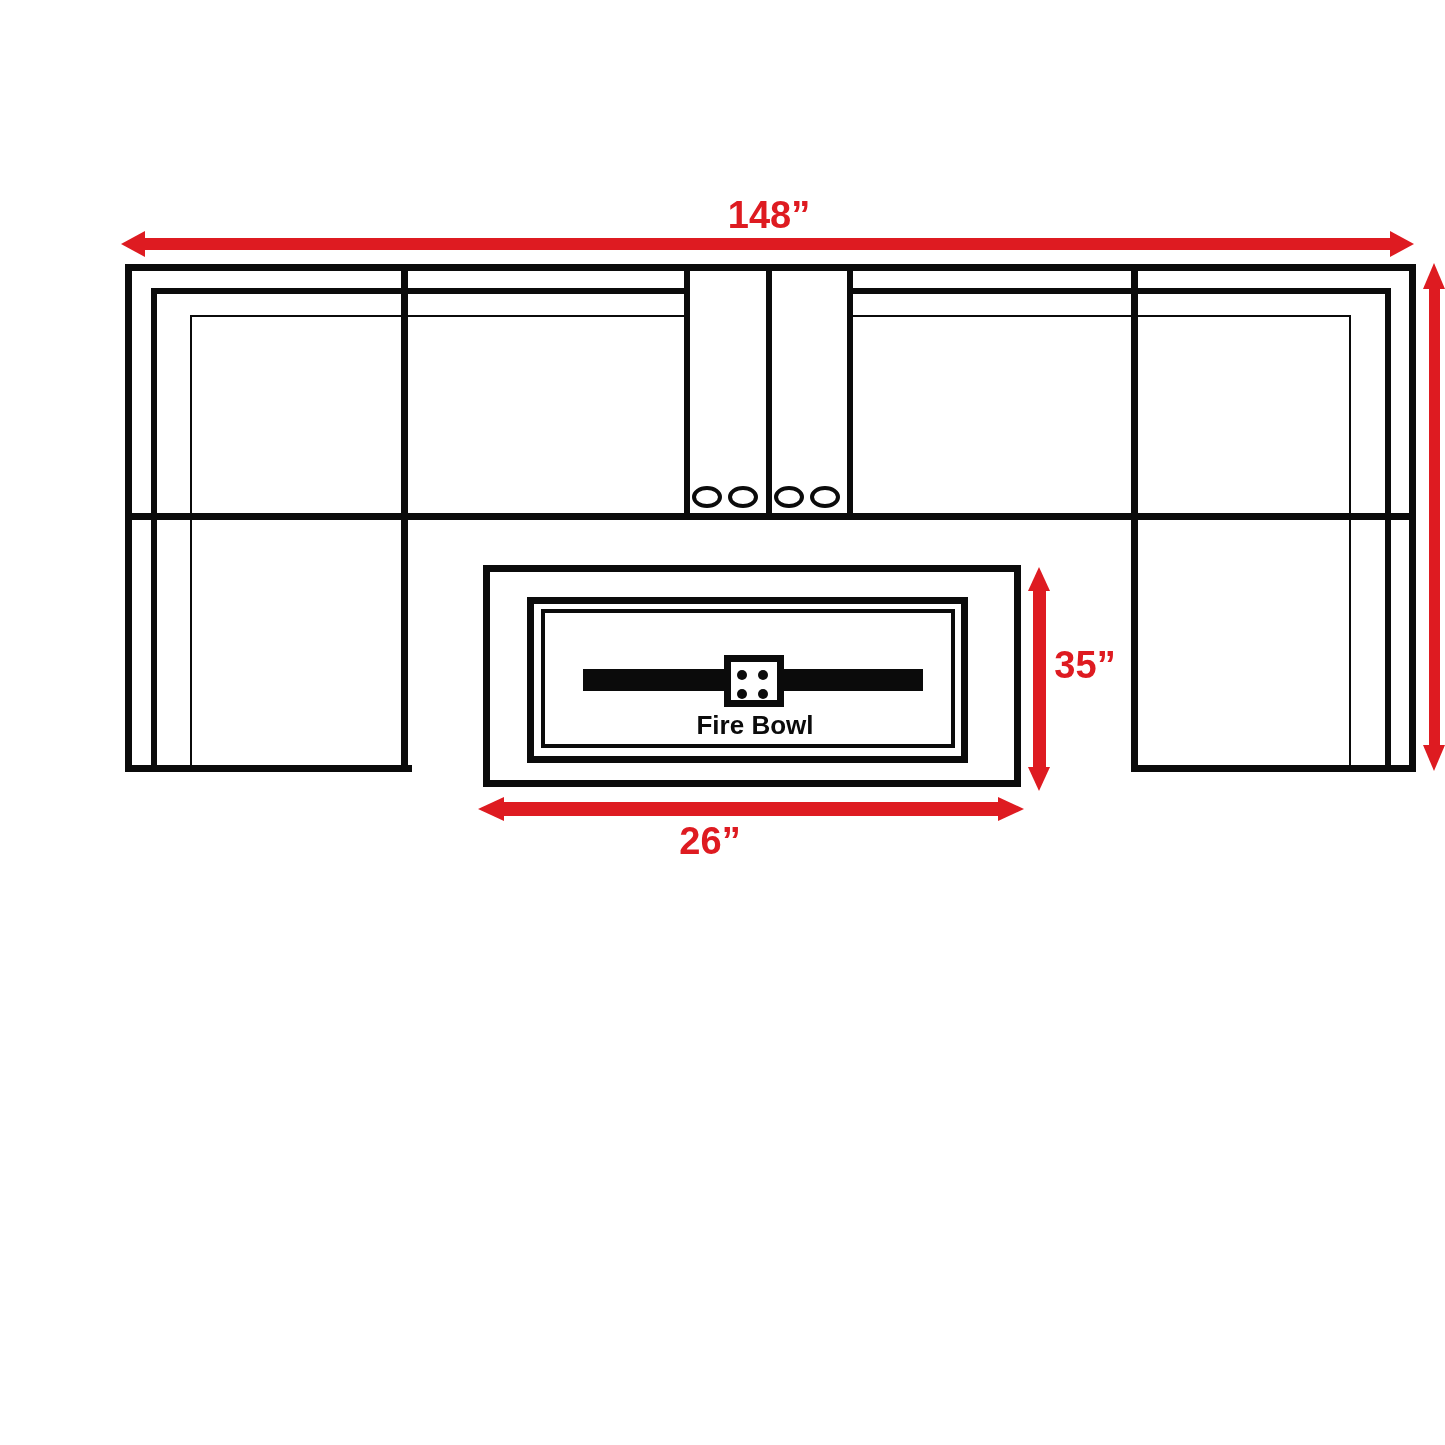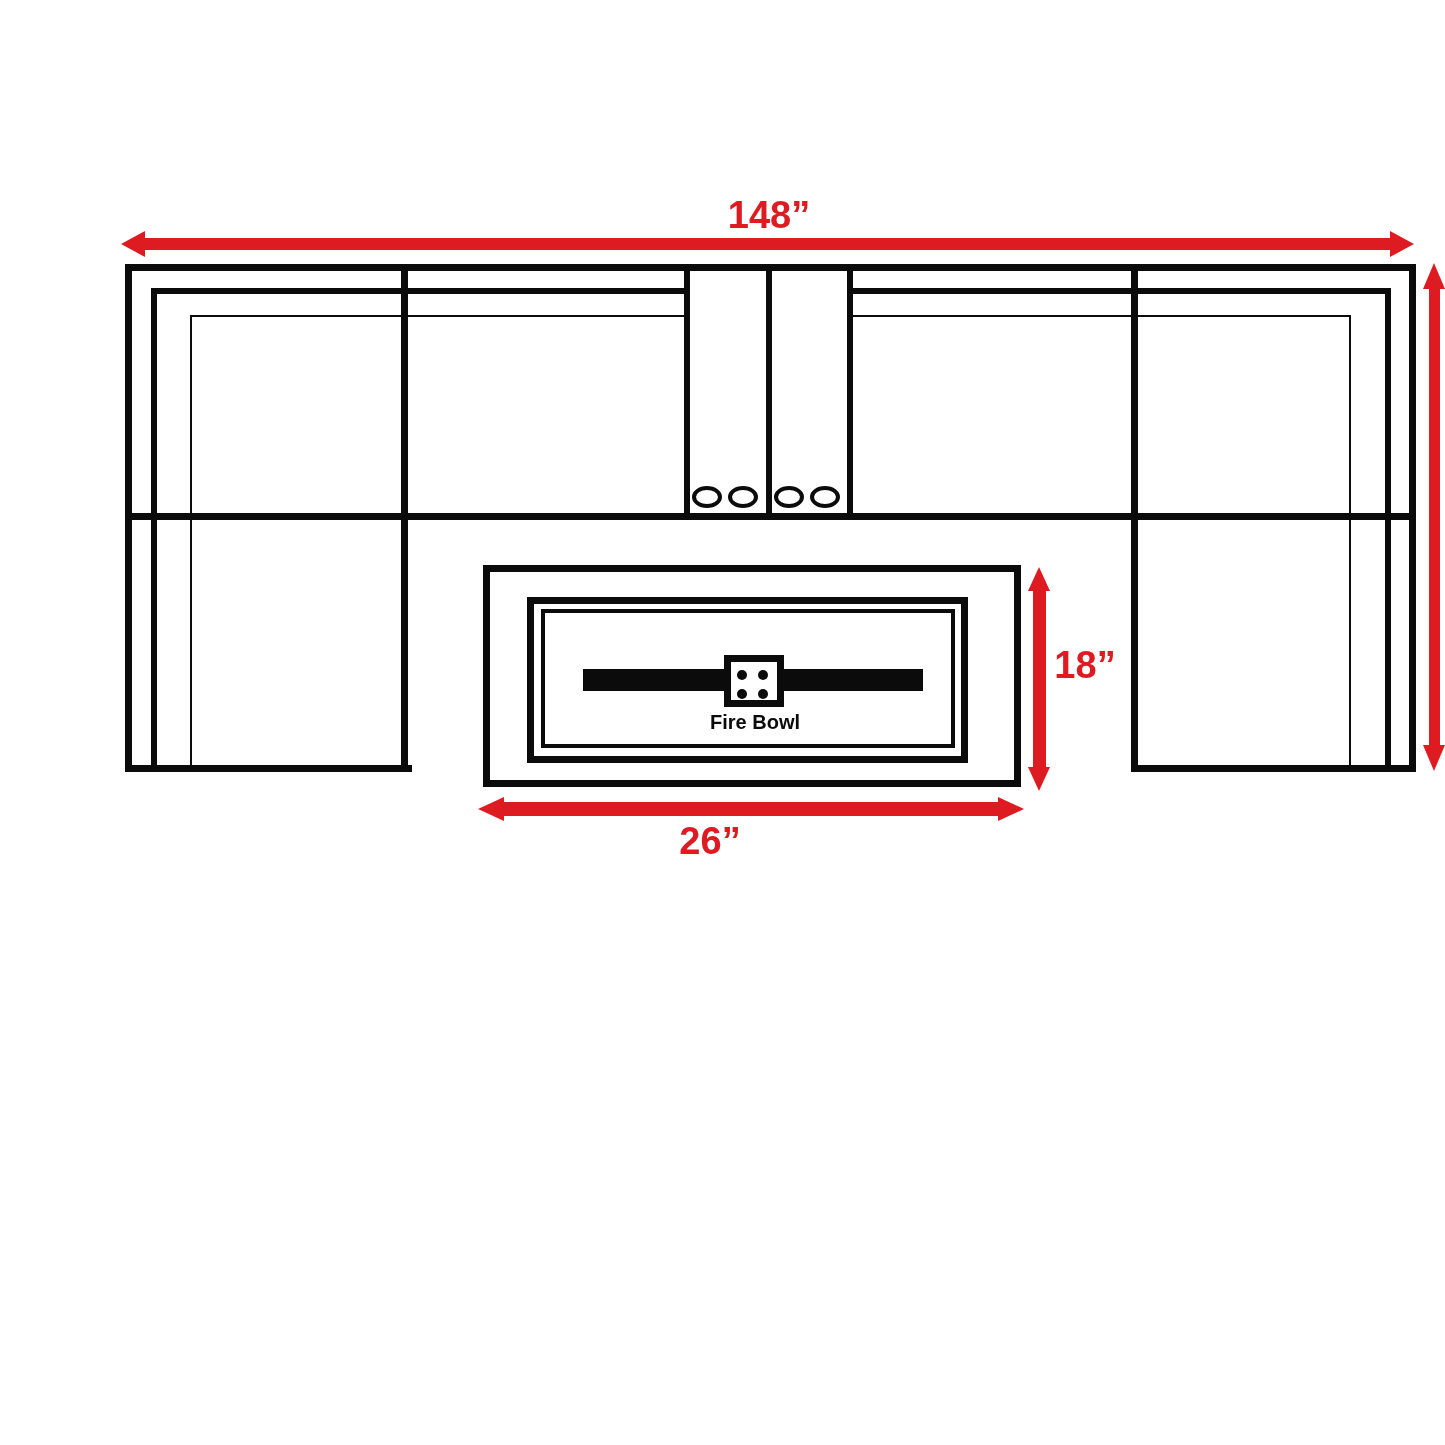--- a/index.html
+++ b/index.html
@@ -24,21 +24,21 @@
   .h-arrow .l{border:var(--hh,13px) solid transparent;border-left:0;border-right:var(--hl,24px) solid var(--red,#de1b21);}
   .h-arrow .r{border:var(--hh,13px) solid transparent;border-right:0;border-left:var(--hl,24px) solid var(--red,#de1b21);}
   .h-arrow .shaft{flex:1;height:var(--sw,12px);background:var(--red,#de1b21);}
   .v-arrow{position:absolute;display:flex;flex-direction:column;align-items:center;}
   .v-arrow .u{border:var(--hh,11px) solid transparent;border-top:0;border-bottom:var(--hl,24px) solid var(--red,#de1b21);}
   .v-arrow .d{border:var(--hh,11px) solid transparent;border-bottom:0;border-top:var(--hl,24px) solid var(--red,#de1b21);}
   .v-arrow .shaft{flex:1;width:var(--sw,11px);background:var(--red,#de1b21);}
   
   .dim-label{position:absolute;color:var(--red,#de1b21);font-weight:700;font-size:38px;
              line-height:1;text-align:center;letter-spacing:0px;}
-  .fb-label{position:absolute;color:var(--black,#0b0b0b);font-weight:700;font-size:20px;
+  .fb-label{position:absolute;color:var(--black,#0b0b0b);font-weight:700;font-size:26px;
             line-height:1;text-align:center;}
 </style>
 </head>
 <body style="background: rgb(255, 255, 255);">
 
 <div class="canvas">
 
   <div class="dim-label" style="left:669px;top:196px;width:200px;">148”</div>
   <div class="h-arrow" style="left:121px;top:231px;width:1293px;height:26px;--hh:13px;--hl:24px;--sw:12px;">
     <i class="l"></i>
@@ -87,21 +87,21 @@
   <div class="dot" style="left:758px;top:670px;"></div>
   <div class="dot" style="left:737px;top:689px;"></div>
   <div class="dot" style="left:758px;top:689px;"></div>
   <div class="fb-label" style="left:655px;top:712px;width:200px;">Fire Bowl</div>
 
   <div class="v-arrow" style="left:1028px;top:567px;width:22px;height:224px;--hh:11px;--hl:24px;--sw:13px;">
     <i class="u"></i>
     <i class="shaft"></i>
     <i class="d"></i>
   </div>
-  <div class="dim-label" style="left:1015px;top:646px;width:140px;">18”</div>
+  <div class="dim-label" style="left:1015px;top:646px;width:140px;">35”</div>
 
   <div class="h-arrow" style="left:478px;top:797px;width:546px;height:24px;--hh:12px;--hl:26px;--sw:14px;">
     <i class="l"></i>
     <i class="shaft"></i>
     <i class="r"></i>
   </div>
   <div class="dim-label" style="left:630px;top:822px;width:160px;">26”</div>
 
 </div>
 

